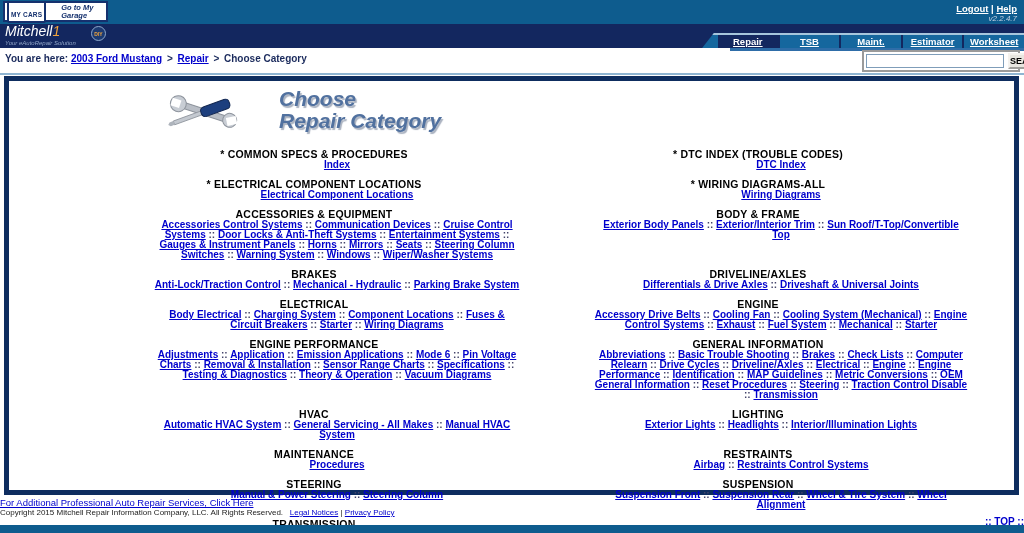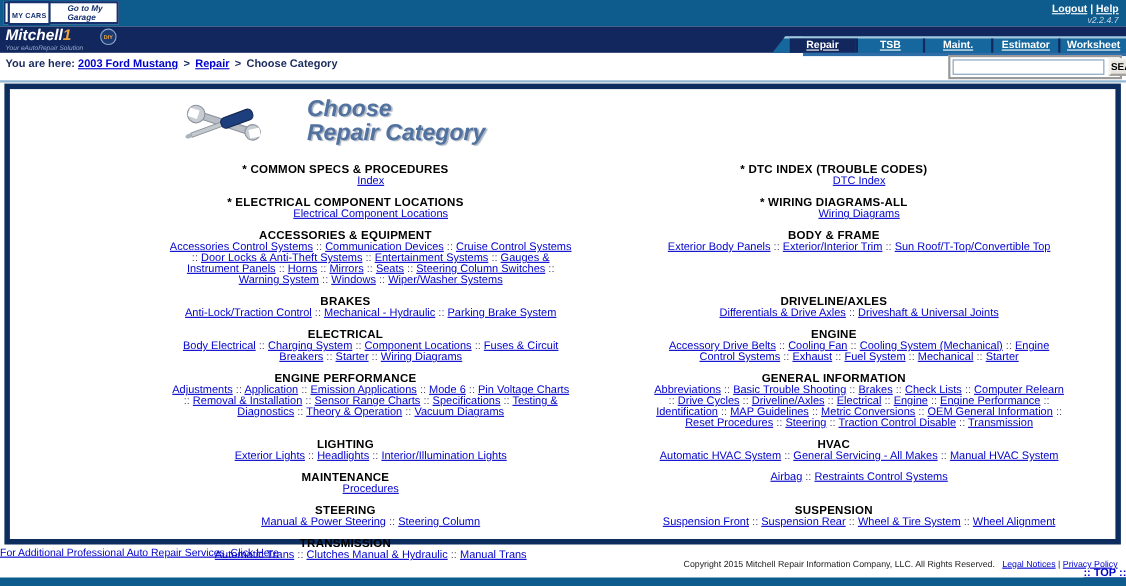--- a/index.html
+++ b/index.html
@@ -15,21 +15,21 @@
   .plate-top { height:2px; background:repeating-linear-gradient(90deg,#15316e 0 2px,#fff 2px 4px); margin:1px 0 0; }
   .plate-txt { font-size:6.5px; font-weight:bold; color:#15316e; line-height:7px; letter-spacing:0.2px; }
   .goto { width:42px; font-size:7.5px; font-style:italic; font-weight:bold; color:#15316e; line-height:8px; }
   .loghelp { position:absolute; right:7px; top:3px; font-size:9.5px; font-weight:bold; color:#fff; }
   .loghelp a { color:#fff; text-decoration:underline;text-align:center; }
   .version { position:absolute; right:7px; top:14px; font-size:8px; font-style:italic; color:#c6d2e2; }
 
   
   .navybar { position:absolute; left:0; top:24px; width:1024px; height:24px; background:#13275f; }
   .logo { position:absolute; left:5px; top:25px; line-height:12px; }
-  .logo-name { font-size:14px; font-weight:bold; font-style:italic; color:#fff;margin-top:22px; }
+  .logo-name { font-size:14px; font-weight:normal; font-style:italic; color:#fff;margin-top:22px; }
   .logo-suffix { color:#f0a43c; }
   .logo-badge { position:absolute; left:86px; top:1px; width:15px; height:15px; border-radius:50%;
                 background:#1c3a72; border:1px solid #8ea8cc; color:#f0a43c; font-size:5px; font-weight:bold;
                 display:flex; align-items:center; justify-content:center; }
   .logo-tagline { font-size:6px; font-style:italic; color:#93a7c9; }
 
   
   .tabblock { position:absolute; left:718px; top:33px; width:306px; height:15px; background:#15679e;
               border-top:2px solid #a6c6dc; display:flex; }
   .tab-diag { position:absolute; left:708px; top:33px; width:16px; height:15px; background:#15679e;
@@ -59,28 +59,28 @@
              border:5px solid #0e2d5f; background:#fff; }
 
   .tools-icon { position:absolute; left:155px; top:8px; }
   .pagetitle { position:absolute; left:243px; top:7px; font-size:21px; line-height:22px;
                font-weight:bold; font-style:italic; color:#51719f; text-shadow:1.5px 1.5px 1px #aab2c0;margin-left:27px; }
 
   
   .catgrid { position:absolute; left:99px; top:68px; display:grid; grid-template-columns:412px 420px; column-gap:28px; }
   .cat-cell { margin-bottom:9px;text-align:center; }
   .cat-title { font-size:10.5px; font-weight:bold; color:#000; line-height:10px; margin-bottom:1px; letter-spacing:0.2px; }
-  .cat-links { font-size:10px; font-weight:normal; line-height:10px;margin-left:46px; }
+  .cat-links { font-size:10px; font-weight:bold; line-height:10px;margin-left:46px; }
   .cat-links a { color:#0000cc; text-decoration:underline; }
   .sep { color:#44446a; }
 
   
   .footer-link { position:absolute; left:0; top:497px; width:1024px; text-align:left; font-size:9.5px; }
   .footer-link a { color:#0000cc; text-decoration:underline; }
-  .copyright { position:absolute; left:0; top:508px; width:1016px; text-align:right; font-size:8px; color:#222; }
+  .copyright { position:absolute; left:0; top:508px; width:1016px; text-align:left; font-size:8px; color:#222; }
   .copyright a { color:#0000cc; text-decoration:underline; }
   .toplink { position:absolute; left:0; top:516px; width:1024px; text-align:right; font-size:10px; font-weight:bold; }
   .toplink a { color:#0000cc; text-decoration:underline; }
   .bottombar { position:absolute; left:0; top:525px; width:1024px; height:8px; background:#0e5c8e; }
 </style>
 </head>
 <body>
 
 <div class="page">
 
@@ -213,32 +213,33 @@
         </div>
         <div class="cat-cell">
           <div class="cat-title">ENGINE PERFORMANCE</div>
           <div class="cat-links"><a href="#">Adjustments</a><span class="sep"> :: </span><a href="#">Application</a><span class="sep"> :: </span><a href="#">Emission Applications</a><span class="sep"> :: </span><a href="#">Mode 6</a><span class="sep"> :: </span><a href="#">Pin Voltage Charts</a><span class="sep"> :: </span><a href="#">Removal &amp; Installation</a><span class="sep"> :: </span><a href="#">Sensor Range Charts</a><span class="sep"> :: </span><a href="#">Specifications</a><span class="sep"> :: </span><a href="#">Testing &amp; Diagnostics</a><span class="sep"> :: </span><a href="#">Theory &amp; Operation</a><span class="sep"> :: </span><a href="#">Vacuum Diagrams</a></div>
         </div>
         <div class="cat-cell">
           <div class="cat-title">GENERAL INFORMATION</div>
           <div class="cat-links"><a href="#">Abbreviations</a><span class="sep"> :: </span><a href="#">Basic Trouble Shooting</a><span class="sep"> :: </span><a href="#">Brakes</a><span class="sep"> :: </span><a href="#">Check Lists</a><span class="sep"> :: </span><a href="#">Computer Relearn</a><span class="sep"> :: </span><a href="#">Drive Cycles</a><span class="sep"> :: </span><a href="#">Driveline/Axles</a><span class="sep"> :: </span><a href="#">Electrical</a><span class="sep"> :: </span><a href="#">Engine</a><span class="sep"> :: </span><a href="#">Engine Performance</a><span class="sep"> :: </span><a href="#">Identification</a><span class="sep"> :: </span><a href="#">MAP Guidelines</a><span class="sep"> :: </span><a href="#">Metric Conversions</a><span class="sep"> :: </span><a href="#">OEM General Information</a><span class="sep"> :: </span><a href="#">Reset Procedures</a><span class="sep"> :: </span><a href="#">Steering</a><span class="sep"> :: </span><a href="#">Traction Control Disable</a><span class="sep"> :: </span><a href="#">Transmission</a></div>
         </div>
         <div class="cat-cell">
+          <div class="cat-title">HVAC</div>
+          <div class="cat-links"><a href="#">Automatic HVAC System</a><span class="sep"> :: </span><a href="#">General Servicing - All Makes</a><span class="sep"> :: </span><a href="#">Manual HVAC System</a></div>
+        </div>
+        <div class="cat-cell">
           <div class="cat-title">LIGHTING</div>
           <div class="cat-links"><a href="#">Exterior Lights</a><span class="sep"> :: </span><a href="#">Headlights</a><span class="sep"> :: </span><a href="#">Interior/Illumination Lights</a></div>
         </div>
         <div class="cat-cell">
-          <div class="cat-title">HVAC</div>
-          <div class="cat-links"><a href="#">Automatic HVAC System</a><span class="sep"> :: </span><a href="#">General Servicing - All Makes</a><span class="sep"> :: </span><a href="#">Manual HVAC System</a></div>
-        </div>
-        <div class="cat-cell">
           <div class="cat-title">MAINTENANCE</div>
           <div class="cat-links"><a href="#">Procedures</a></div>
         </div>
         <div class="cat-cell">
+          <div class="cat-title">RESTRAINTS</div>
           <div class="cat-links"><a href="#">Airbag</a><span class="sep"> :: </span><a href="#">Restraints Control Systems</a></div>
         </div>
         <div class="cat-cell">
           <div class="cat-title">STEERING</div>
           <div class="cat-links"><a href="#">Manual &amp; Power Steering</a><span class="sep"> :: </span><a href="#">Steering Column</a></div>
         </div>
         <div class="cat-cell">
           <div class="cat-title">SUSPENSION</div>
           <div class="cat-links"><a href="#">Suspension Front</a><span class="sep"> :: </span><a href="#">Suspension Rear</a><span class="sep"> :: </span><a href="#">Wheel &amp; Tire System</a><span class="sep"> :: </span><a href="#">Wheel Alignment</a></div>
         </div>

